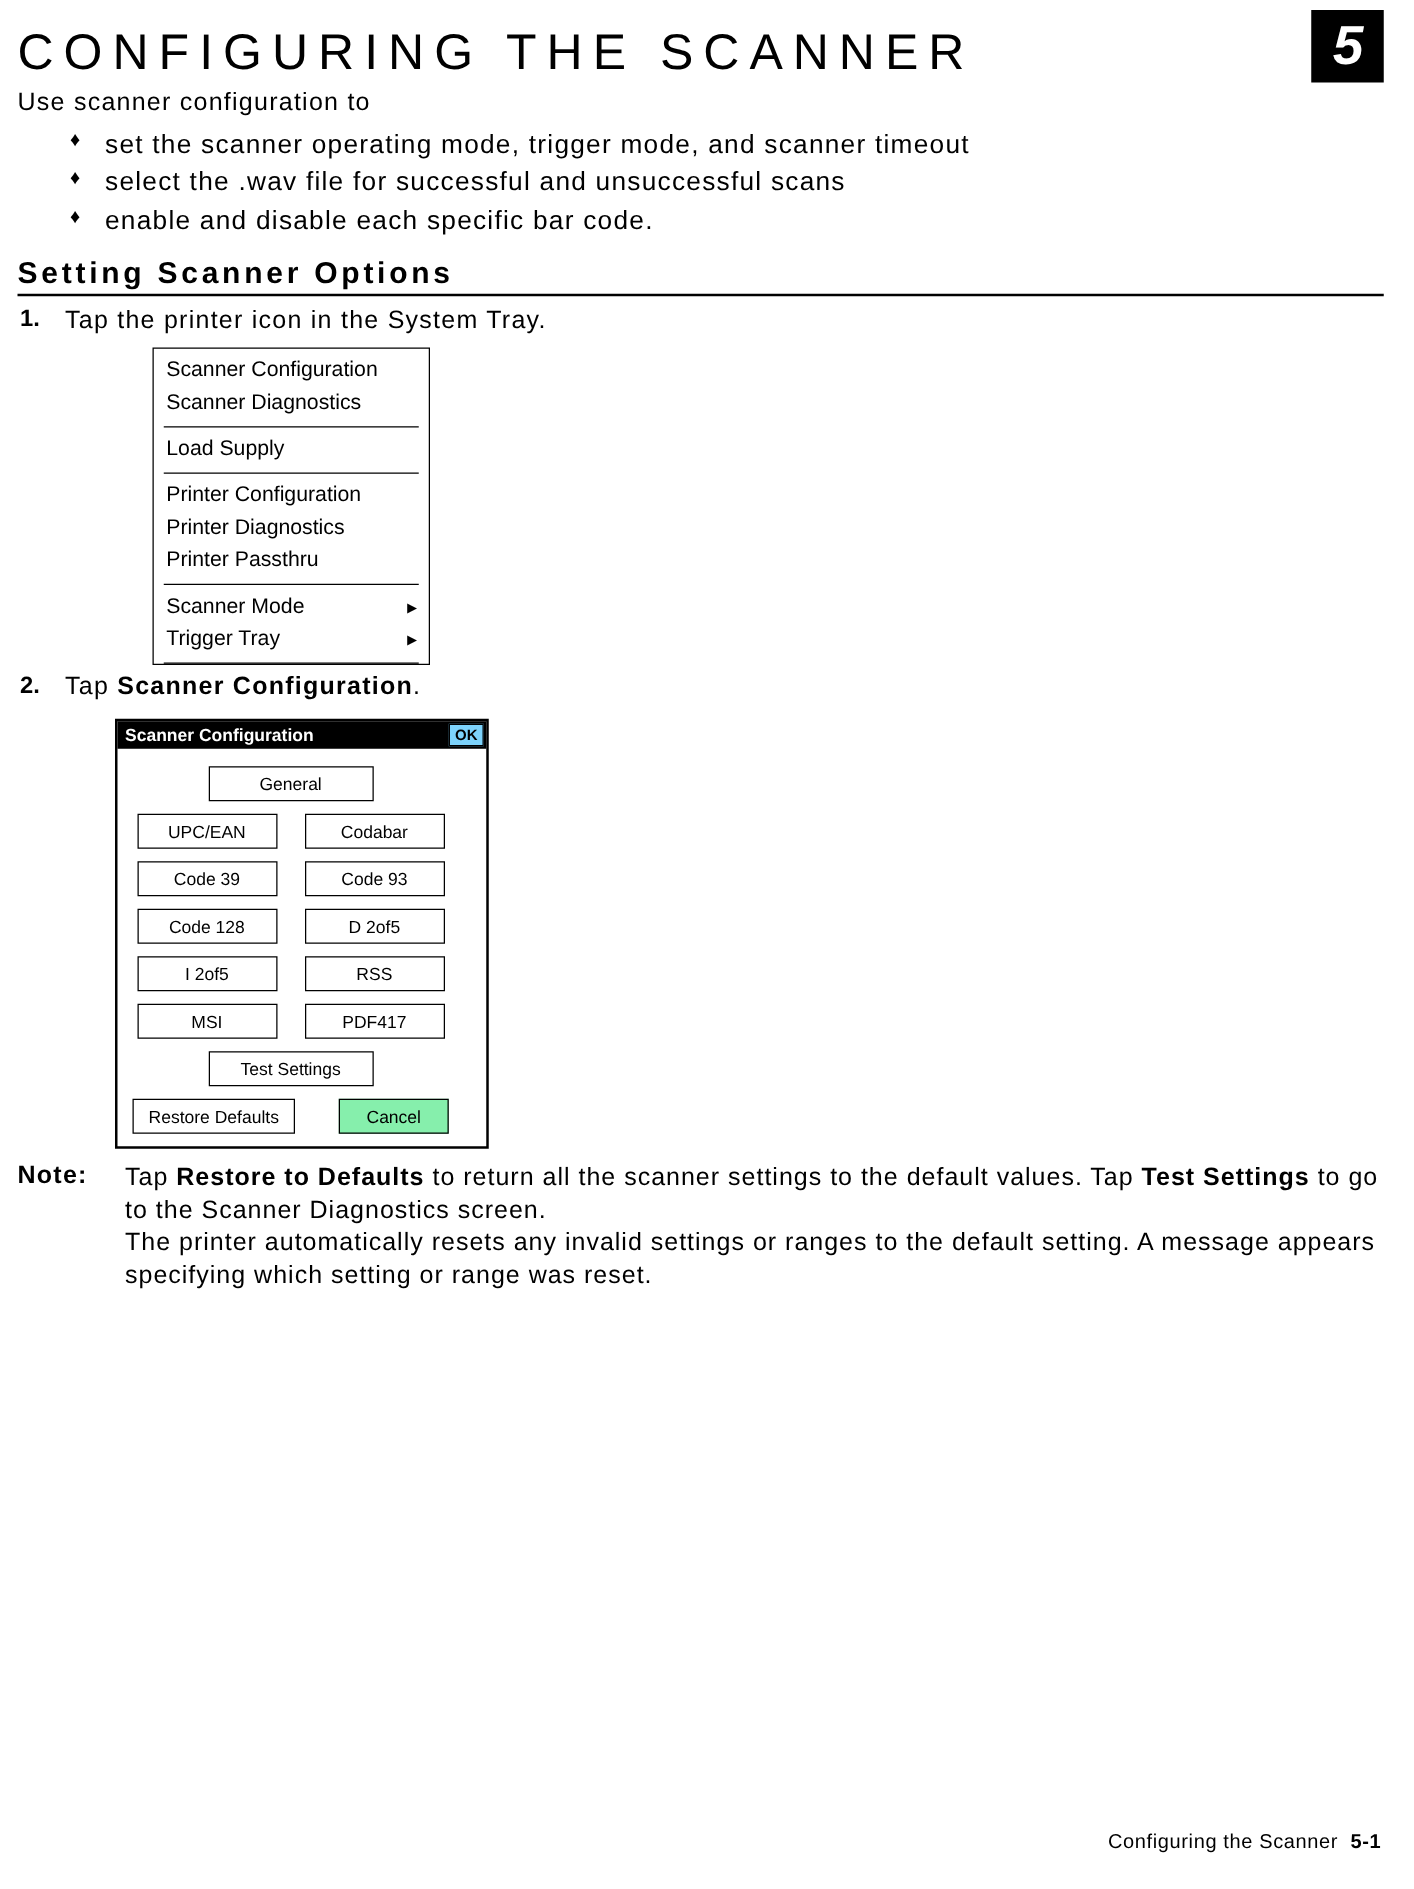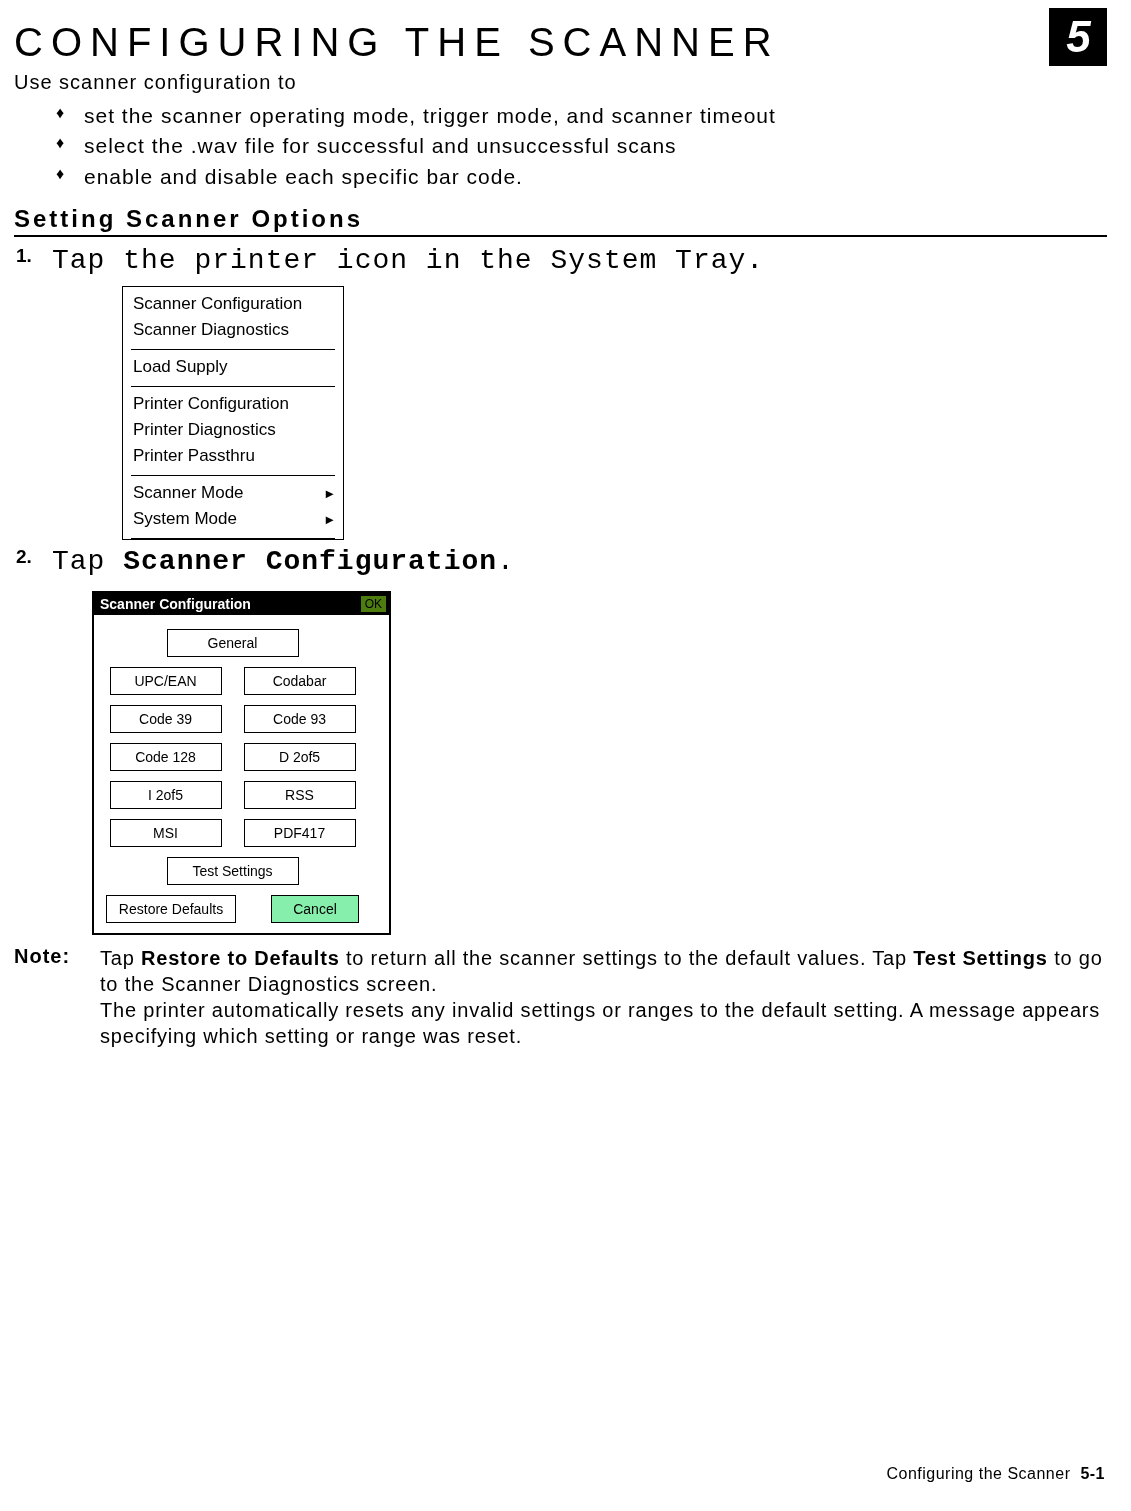--- a/index.html
+++ b/index.html
@@ -85,23 +85,22 @@
     align-items: flex-start;
     margin: 4px 0 6px 0;
   }
   ol.steps .num {
     width: 36px;
     flex: 0 0 36px;
     font-weight: 700;
     font-size: 19px;
   }
   ol.steps .step-text {
-    font-size: 28px;
+    font-size: 20px;
     letter-spacing: 1px;
-    font-family: Liberation Mono, monospace;
   }
   .step-text .bold { font-weight: 700; }
   
   .fig1-wrap { margin: 10px 0 6px 108px; }
   .menu {
     width: 220px;
     border: 1px solid #000;
     background: #fff;
     font-family: Tahoma, Arial, sans-serif;
     font-size: 17px;
@@ -139,23 +138,23 @@
     align-items: stretch;
     background: #000;
     color: #fff;
     font-weight: 700;
     font-size: 14px;
   }
   .dlg .titlebar .t {
     padding: 3px 6px;
   }
   .dlg .titlebar .ok {
-    background: #4d7c0f;
+    background: #7dd3fc;
     color: #000;
-    font-weight: 400;
+    font-weight: 700;
     font-size: 12px;
     padding: 1px 4px;
     margin: 2px 2px 2px 0;
     border: 1px solid #000;
   }
   .dlg .body {
     padding: 14px 28px 10px 10px;
   }
   .dlg .row1, .dlg .row-center, .dlg .row-bottom {
     display: flex;
@@ -283,21 +282,21 @@
             <span>Printer Passthru</span>
           </div>
       </div>
       <div class="sep"></div>
       <div class="group">
         <div class="item">
           <span>Scanner Mode</span>
           <span class="arrow">▸</span>
         </div>
         <div class="item">
-          <span>System Mode</span>
+          <span>Trigger Tray</span>
           <span class="arrow">▸</span>
         </div>
       </div>
       <div class="sep"></div>
     </div>
   </div>
 
   <ol class="steps">
     <li>
       <span class="num">2.</span>

